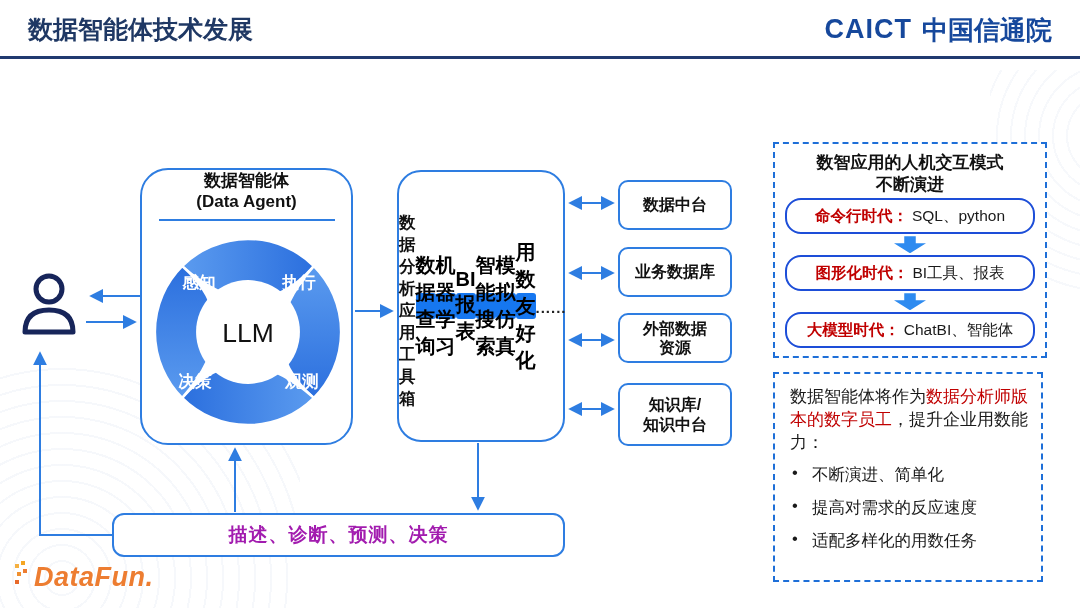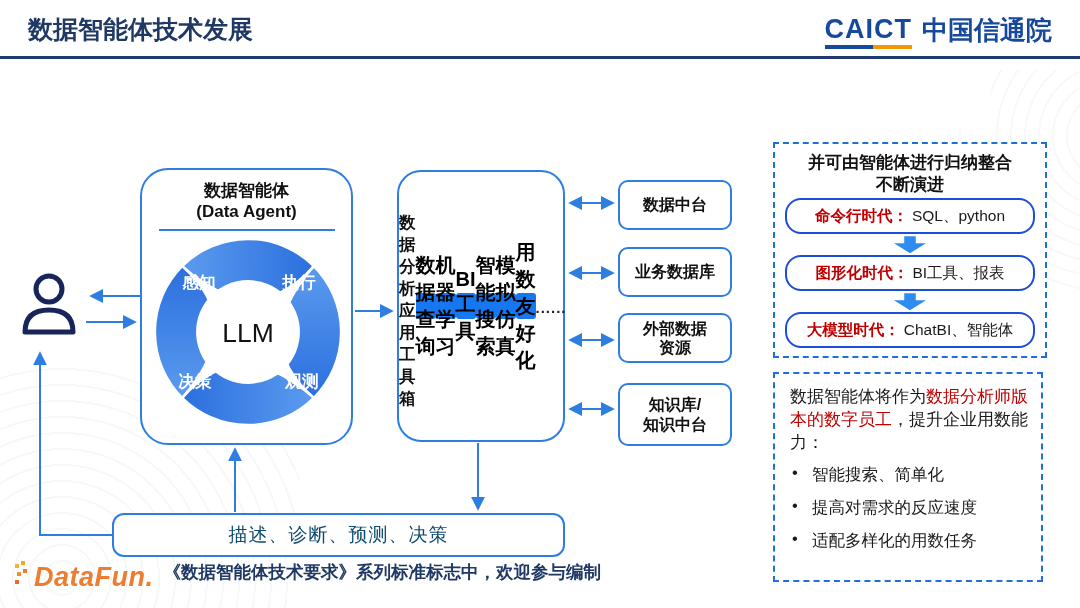--- a/index.html
+++ b/index.html
@@ -12,38 +12,38 @@
   .bg-deco-left { position:absolute; left:-40px; bottom:-60px; width:340px; height:300px;
     background:repeating-radial-gradient(circle at 30% 70%, rgba(90,125,185,0.055) 0 2px, transparent 2px 16px);
     z-index:0; }
   .bg-deco-right { position:absolute; right:-30px; top:70px; width:120px; height:220px;
     background:repeating-radial-gradient(circle at 100% 30%, rgba(90,125,185,0.05) 0 2px, transparent 2px 14px);
     z-index:0; }
 
   
   .header-title { position:absolute; left:28px; top:13px; font-size:25px; font-weight:bold; color:#1F3864; z-index:3; }
   .caict-logo { position:absolute; right:28px; top:16px; display:flex; align-items:flex-start; gap:10px; z-index:3; }
-  .caict-acronym-wrap { display:flex; flex-direction:column; }
+  .caict-acronym-wrap { display:flex; }
   .caict-acronym { font-size:27px; font-weight:bold; color:#16489C; letter-spacing:1px; line-height:1; }
   .caict-underline { height:4px; width:100%; margin-top:2px;
     background:linear-gradient(to right,#16489C 0 55%, #F39800 55% 100%); }
   .caict-name { font-size:26px; font-weight:bold; color:#16489C; line-height:1.1; }
   .header-divider { position:absolute; left:0; top:56px; width:1080px; height:3px; background:#203A70; z-index:3; }
 
   
   .intro { position:absolute; left:45px; top:84px; width:995px; font-size:17.5px; line-height:1.45;
     color:#1a1a1a; z-index:2; }
 
   
   .connectors { position:absolute; inset:0; width:1080px; height:608px; z-index:1; pointer-events:none; }
 
   
   .agent-box { position:absolute; left:140px; top:168px; width:213px; height:277px;
     border:2px solid #2E7DE1; border-radius:28px; background:#fff; z-index:2; }
-  .agent-title { text-align:center; font-weight:bold; font-size:17px; color:#111; padding-top:10px; line-height:1.25; }
+  .agent-title { text-align:center; font-weight:bold; font-size:17px; color:#111; padding-top:0; line-height:1.25; }
   .agent-underline { width:176px; height:2px; background:#2E7DE1; margin:6px auto 0; }
   .pinwheel-wrap { position:absolute; left:8px; top:64px; width:196px; height:196px; }
 
   
   .toolbox { position:absolute; left:397px; top:170px; width:168px; height:272px;
     border:2px solid #2E7DE1; border-radius:24px; background:#fff; z-index:2;
     display:flex; align-items:center; }
   .toolbox-title { font-weight:bold; font-size:16.5px; color:#111; margin-top:9px; }
   .toolbox-underline { width:146px; height:2px; background:#2E7DE1; margin:4px auto 6px; }
   .tool-btn { width:130px; height:26px; margin:3.5px 0; background:#1677F0; border-radius:3px;
@@ -75,21 +75,21 @@
     border:2px dashed #1E6FD8; background:#fff; z-index:2; padding:12px 13px 0 15px; }
   .note-lead { font-size:17px; line-height:1.35; color:#1a1a1a; }
   .note-red { color:#C00000; }
   .note-bullets { list-style:none; margin-top:9px; }
   .note-bullets li { font-size:16.5px; color:#1a1a1a; margin-bottom:11px; padding-left:22px; position:relative; }
   .note-bullets li::before { content:"•"; position:absolute; left:2px; top:-1px; color:#1a1a1a; }
 
   
   .output-box { position:absolute; left:112px; top:513px; width:453px; height:44px;
     border:2px solid #2E7DE1; border-radius:12px; background:#fff; z-index:2;
-    display:flex; align-items:center; justify-content:center; font-size:19px; color:#0c4a6e; font-weight:400; letter-spacing:1px; }
+    display:flex; align-items:center; justify-content:center; font-size:19px; color:#a21caf; font-weight:700; letter-spacing:1px; }
 
   
   .person-wrap { position:absolute; left:18px; top:272px; width:62px; height:70px; z-index:2; }
 
   
   .footer { position:absolute; left:14px; top:560px; display:flex; align-items:flex-start; z-index:3; }
   .datafun-logo { display:flex; align-items:baseline; }
   .datafun-text { font-size:27px; font-weight:bold; font-style:italic; color:#ED7D31; letter-spacing:0.5px; }
   .footer-text { font-size:17.5px; font-weight:bold; color:#1F3864; margin-left:10px; }
 </style>
@@ -167,37 +167,37 @@
         <text x="155" y="156" text-anchor="middle" font-size="17" font-weight="bold" fill="#fff">观测</text>
       </svg>
     </div>
   </div>
 
   <div class="toolbox">
     <div class="toolbox-title">数据分析应用工具箱</div>
     <div class="toolbox-underline"></div>
     <div class="tool-btn">数据查询</div>
     <div class="tool-btn">机器学习</div>
-    <div class="tool-btn">BI工具</div>
+    <div class="tool-btn">BI报表</div>
     <div class="tool-btn">智能搜索</div>
     <div class="tool-btn">模拟仿真</div>
     <div class="tool-btn">用数友好化</div>
     <div class="toolbox-more">......</div>
   </div>
 
   <div class="source-box src-1">业务数据库</div>
   <div class="source-box src-0">数据中台</div>
   <div class="source-box src-2">外部数据
 资源</div>
   <div class="source-box src-3">知识库/
 知识中台</div>
 
   <div class="evo-panel">
     <div class="evo-title">
-      <div>并可由智能体进行归纳整合</div>
+      <div>数智应用的人机交互模式</div>
       <div>不断演进</div>
     </div>
     <div class="era-box">
       <span class="era-label">命令行时代：</span>
       <span class="era-value">SQL、python</span>
     </div>
     <div class="block-arrow"></div>
     <div class="era-box">
       <span class="era-label">图形化时代：</span>
       <span class="era-value">BI工具、报表</span>
@@ -207,35 +207,34 @@
       <span class="era-label">大模型时代：</span>
       <span class="era-value">ChatBI、智能体</span>
     </div>
   </div>
 
   <div class="note-panel">
     <div class="note-lead">
       <span>数据智能体将作为</span><span class="note-red">数据分析师版本的数字员工</span><span>，提升企业用数能力：</span>
     </div>
     <ul class="note-bullets">
-      <li>智能搜索、简单化</li>
+      <li>不断演进、简单化</li>
       <li>提高对需求的反应速度</li>
       <li>适配多样化的用数任务</li>
     </ul>
   </div>
 
   <div class="output-box">描述、诊断、预测、决策</div>
 
   <div class="footer">
     <div class="datafun-logo">
       <svg width="20" height="26" viewBox="0 0 20 26">
         <rect x="1" y="4" width="4" height="4" fill="#F5B041"></rect>
         <rect x="7" y="1" width="4" height="4" fill="#F5A623"></rect>
         <rect x="3" y="12" width="4" height="4" fill="#F09030"></rect>
         <rect x="9" y="9" width="4" height="4" fill="#ED7D31"></rect>
         <rect x="1" y="20" width="4" height="4" fill="#E8692A"></rect>
       </svg>
       <span class="datafun-text">DataFun.</span>
     </div>
-    <span class="footer-text">《数据智能体技术要求》系列标准标志中，欢迎参与编制</span>
   </div>
 
 </div>
 
 </body></html>

